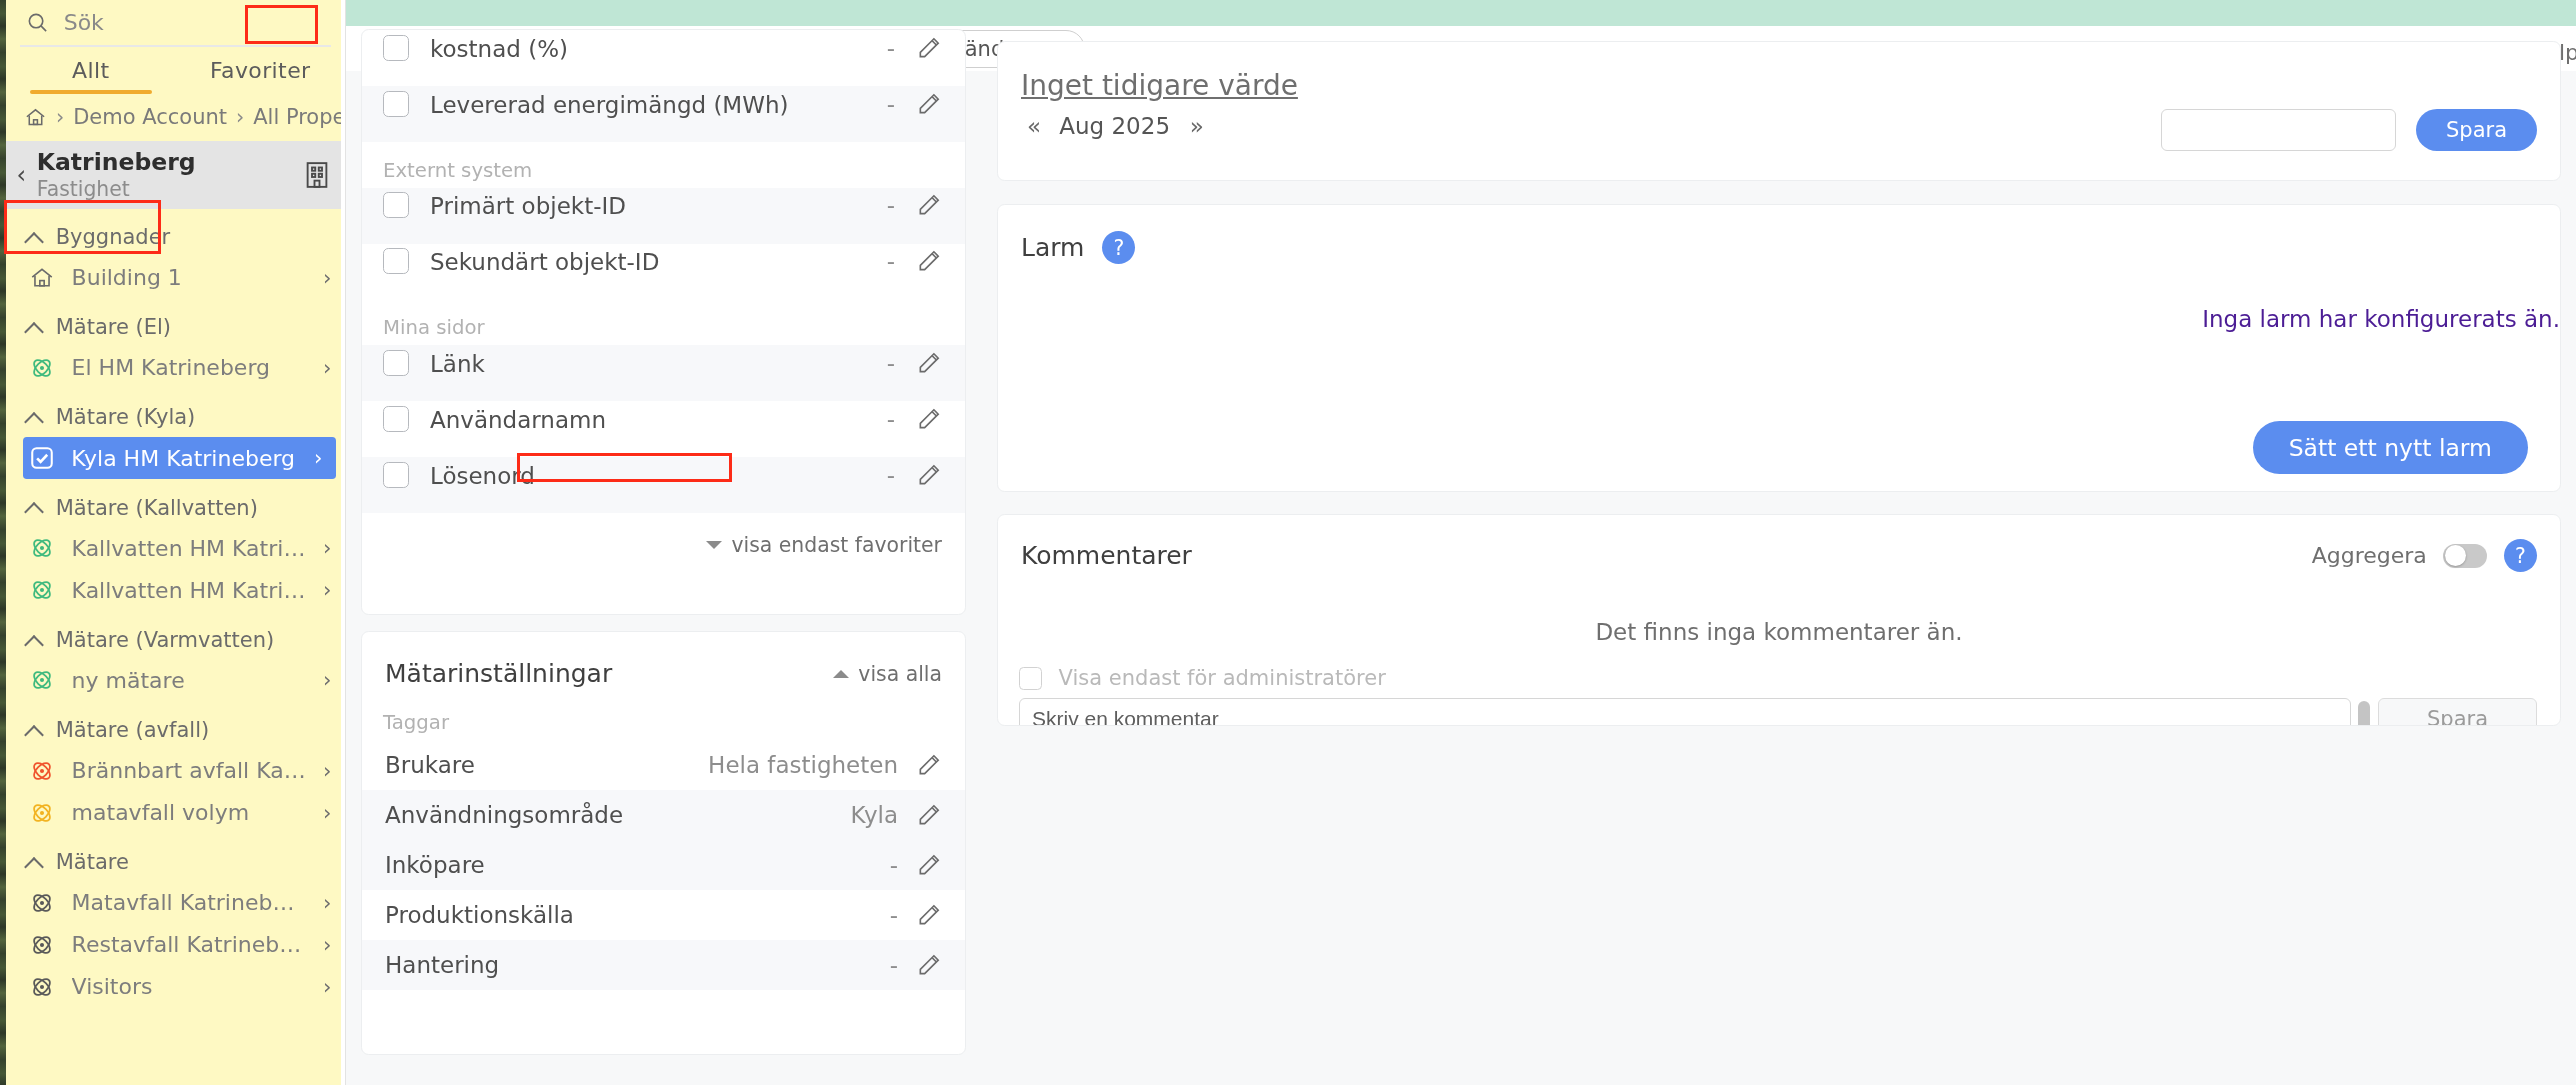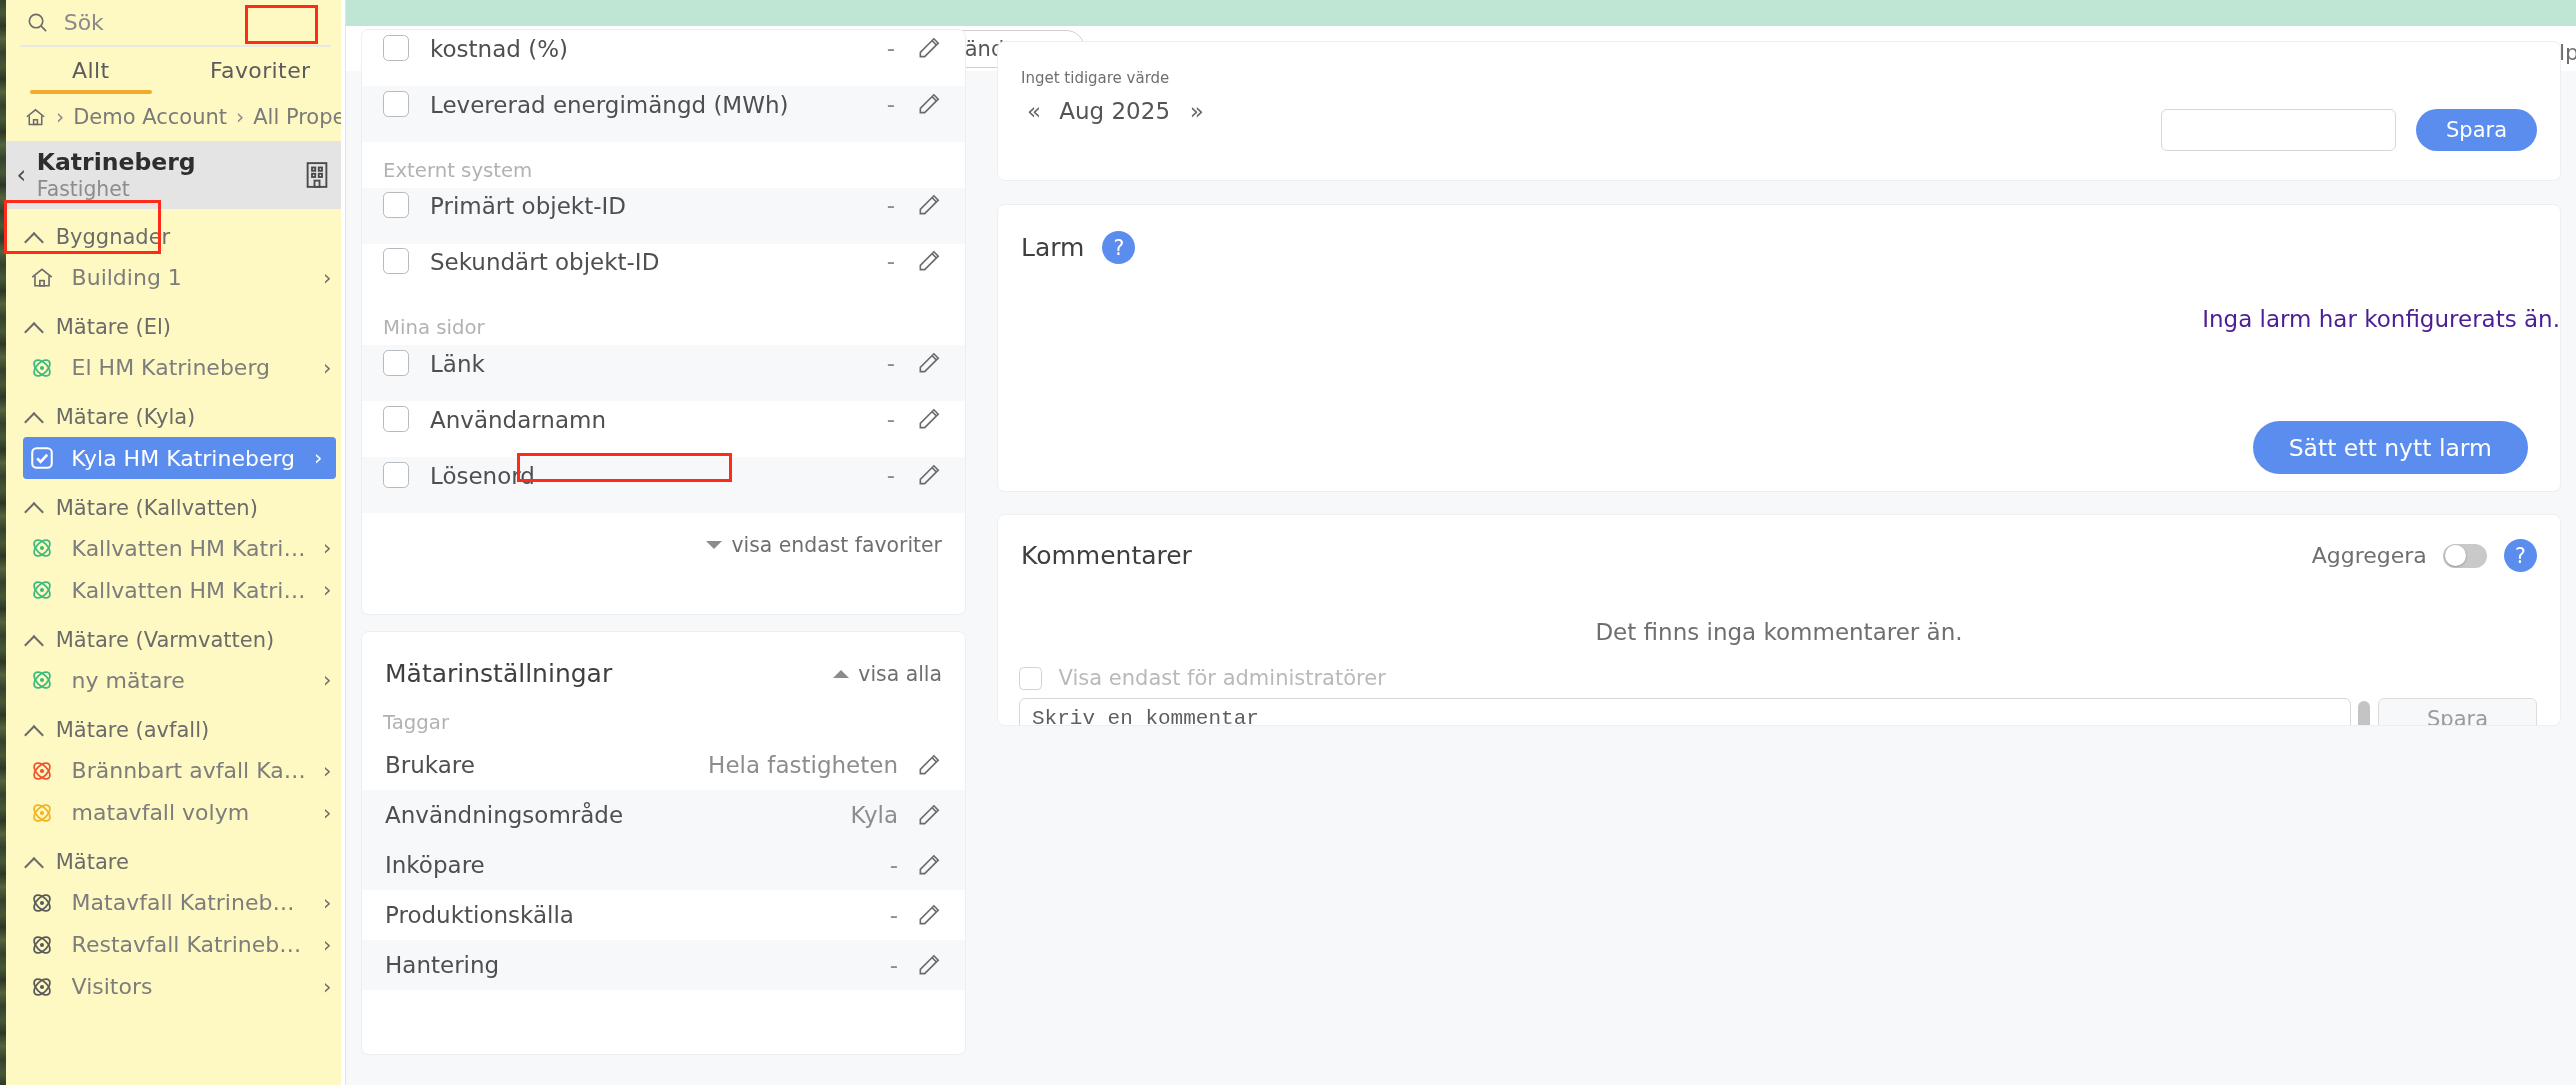--- a/index.html
+++ b/index.html
@@ -151,21 +151,21 @@
   .card-head{ display:flex; align-items:center; justify-content:space-between; padding:27px 23px 6px 23px; }
   .card-title{ font-size:25px; color:#3f3f3f; }
   .card-action{ display:flex; align-items:center; gap:9px; font-size:20.4px; color:#6f6f6f; cursor:pointer; }
   .srow{ display:flex; align-items:center; min-height:50px; padding:3px 23px; gap:18px; }
   .srow.alt{ background:#f7f8fa; }
   .srow .sname{ flex:1; font-size:23px; color:#4f4f4f; }
   .srow .sval{ font-size:23px; color:#8d8d8d; text-align:right; }
 
   
   .card-value{ position:absolute; left:0; top:0; right:0; height:140px; }
-  .novalue{ font-size:15px; color:#6f6f6f; padding:27px 0 0 23px; }
+  .novalue{ font-size:28px; color:#6f6f6f; padding:27px 0 0 23px;text-decoration:underline; }
   .monthrow{ display:flex; align-items:center; gap:19.7px; padding:10.6px 0 0 29px; }
   .mnav{ font-size:23px; color:#6a6a6a; cursor:pointer; letter-spacing:-1.5px; }
   .mlabel{ font-size:23px; color:#555; }
   .valrow{ position:absolute; right:23px; top:67px; display:flex; align-items:center; gap:19.7px; }
   .valinput{
     width:235px; height:42px; border:1.2px solid #d6d6d6; border-radius:6px; background:#fff;
     outline:none; font-family:"DejaVu Sans",sans-serif; font-size:21px; color:#444; padding:0 10.6px;
   }
   .btn-blue{
     background:#5b8def; color:#fff; border:none; border-radius:21px; height:42px;
@@ -190,21 +190,21 @@
   .toggle{ width:44px;height:24px;border-radius:13.6px;background:#c9c9c9;position:relative;cursor:pointer; }
   .toggle::after{ content:""; position:absolute; left:1.5px; top:1.5px; width:21px;height:21px;
                   border-radius:50%; background:#fff; box-shadow:0 0.8px 2.3px rgba(0,0,0,.3); }
   .komm-empty{ text-align:center; font-size:23px; color:#6f6f6f; padding-top:47px; }
   .admin-row{ display:flex; align-items:center; gap:16.6px; padding:21px 0 0 21px; }
   .cbx-lite{ width:23px;height:23px;border:1.7px solid #d2d2d2;border-radius:4.5px;background:#fff; }
   .admin-lbl{ font-size:21px; color:#b9b9b9; }
   .comment-row{ display:flex; align-items:center; padding:7.6px 23px 0 21px; gap:0; }
   .comment-input{
     flex:1; height:42px; border:1.2px solid #d6d6d6; border-radius:6px; background:#fff;
-    outline:none; font-family:Liberation Mono, monospace; font-size:21px; color:#555; padding:0 12px;
+    outline:none; font-family:Liberation Sans, sans-serif; font-size:21px; color:#555; padding:0 12px;
   }
   .comment-input::placeholder{ color:#5e5e5e; }
   .grip{ width:12px;height:35px;border-radius:6.8px;background:#c4c4c4; margin:0 7.6px; }
   .btn-ghost{
     height:42px; border:1.2px solid #dcdcdc; border-radius:6px; background:#f7f8f9;
     color:#9b9b9b; font-family:"DejaVu Sans",sans-serif; font-size:21px; padding:0 48px; cursor:pointer;
   }
 </style>
 </head>
 <body>

